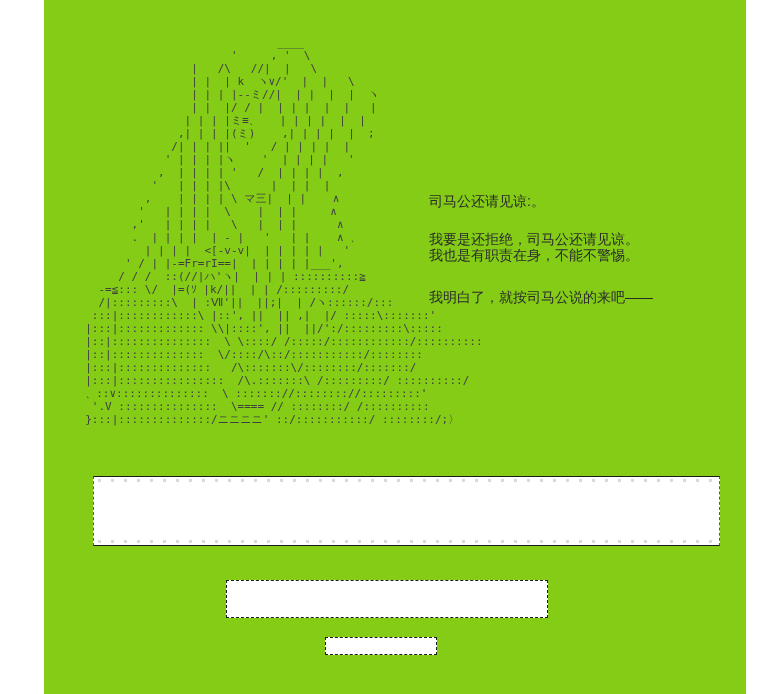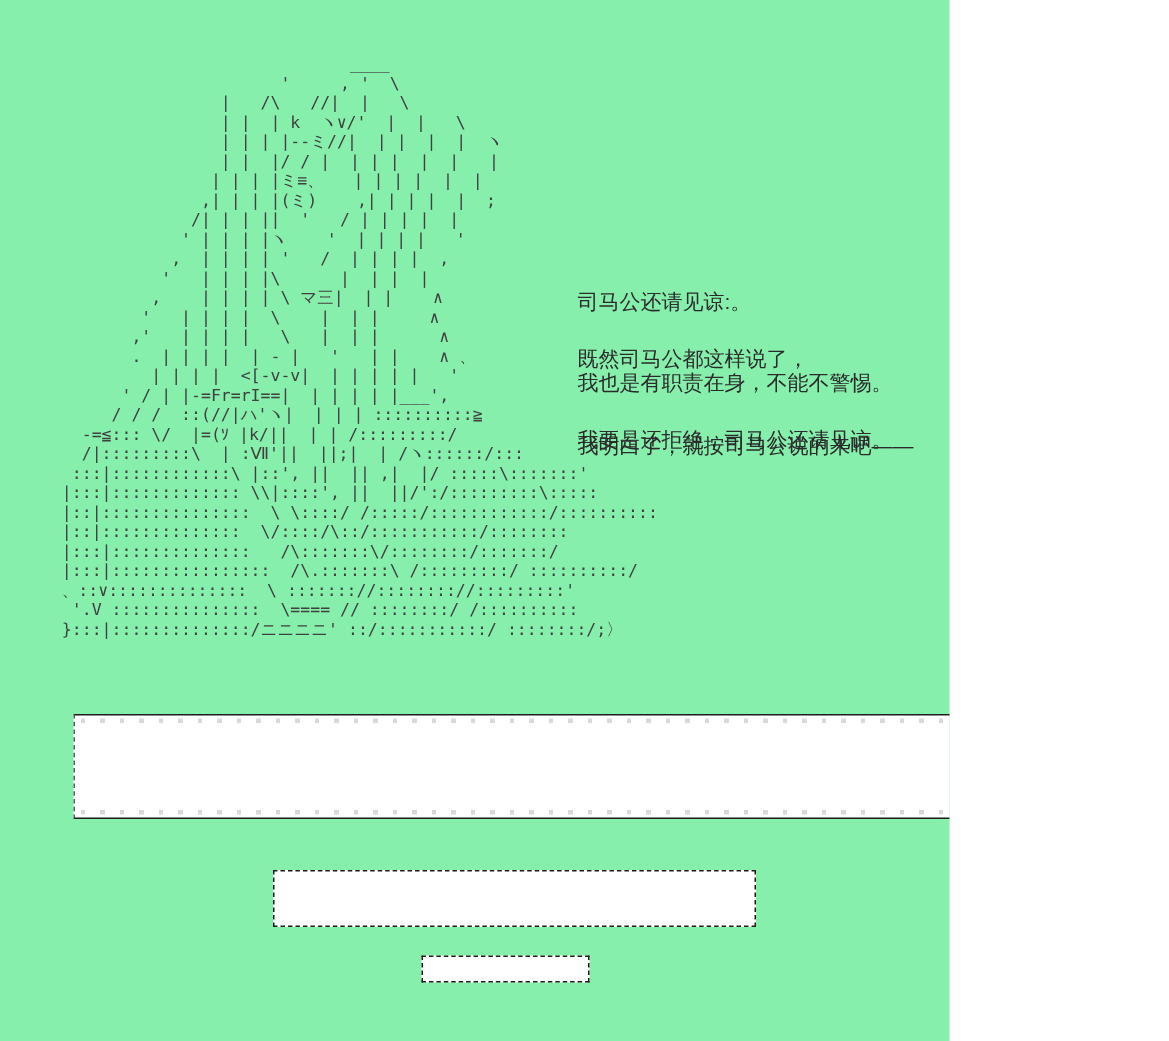--- a/index.html
+++ b/index.html
@@ -2,25 +2,26 @@
 <html><head>
 <meta charset="utf-8">
 <style>
   html, body {
     margin: 0;
     padding: 0;
     background: #ffffff;
   }
   .page {
     position: relative;
-    width: 633px;
+    width: 702px;
     height: 694px;
-    background: #86efac;
+    background: #84cc16;
     overflow: hidden;
     font-family: "Liberation Sans", sans-serif;
+    margin-left: 44px;
   }
   .aa-art {
     position: absolute;
     left: 28px;
     top: 36px;
     margin: 0;
     font-family: "DejaVu Sans Mono", monospace;
     font-size: 11px;
     line-height: 13px;
     color: #404040;
@@ -115,21 +116,20 @@
    '.V :::::::::::::::  \==== // ::::::::/ /::::::::::
   }:::|::::::::::::::/ニニニニ' ::/:::::::::::/ ::::::::/;〉</pre>
 
 
   <div class="dialogue dlg-2">
     <div>司马公还请见谅:。</div>
     <div>我也是有职责在身，不能不警惕。</div>
   </div>
 
   <div class="dialogue dlg-3">
-    <div>既然司马公都这样说了，</div>
     <div>我要是还拒绝，司马公还请见谅。</div>
   </div>
 
   <div class="dialogue dlg-4">
     <div>我明白了，就按司马公说的来吧——</div>
   </div>
 
   <div class="frame frame-large">
     <div class="dotrow top"></div>
     <div class="dotrow bottom"></div>

